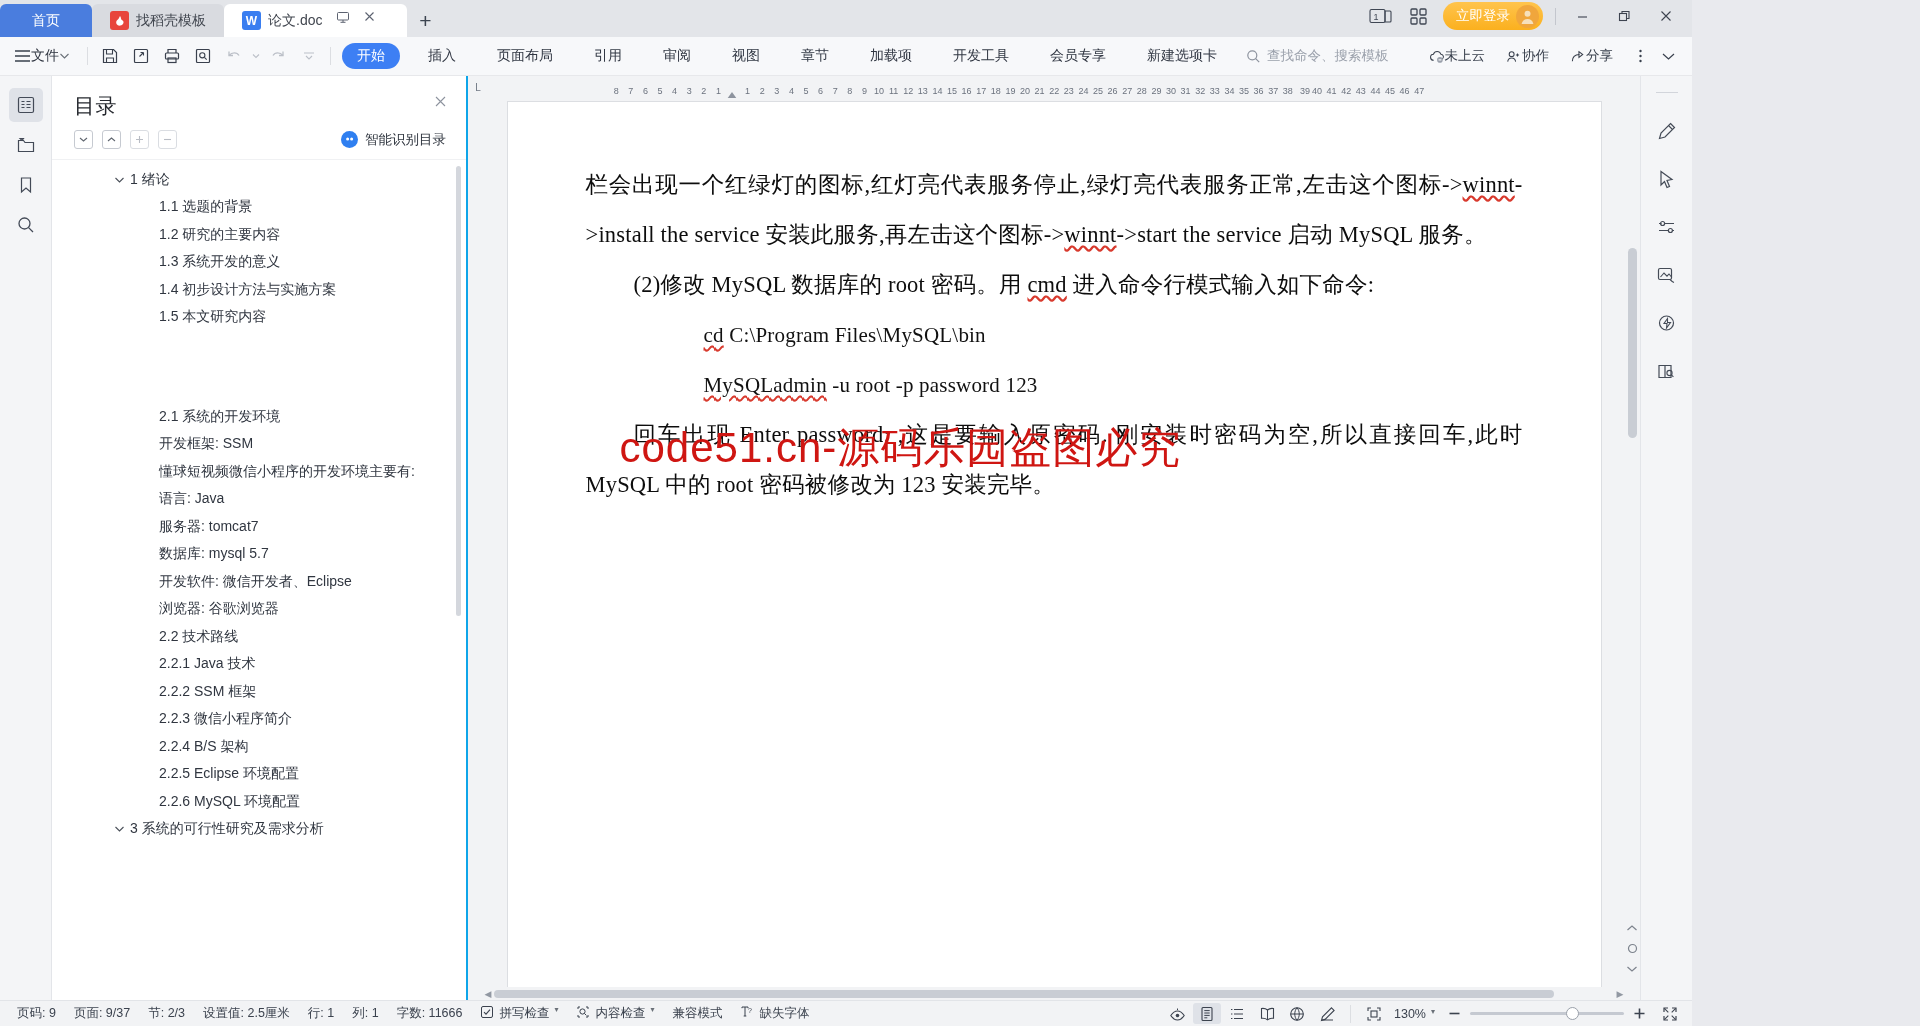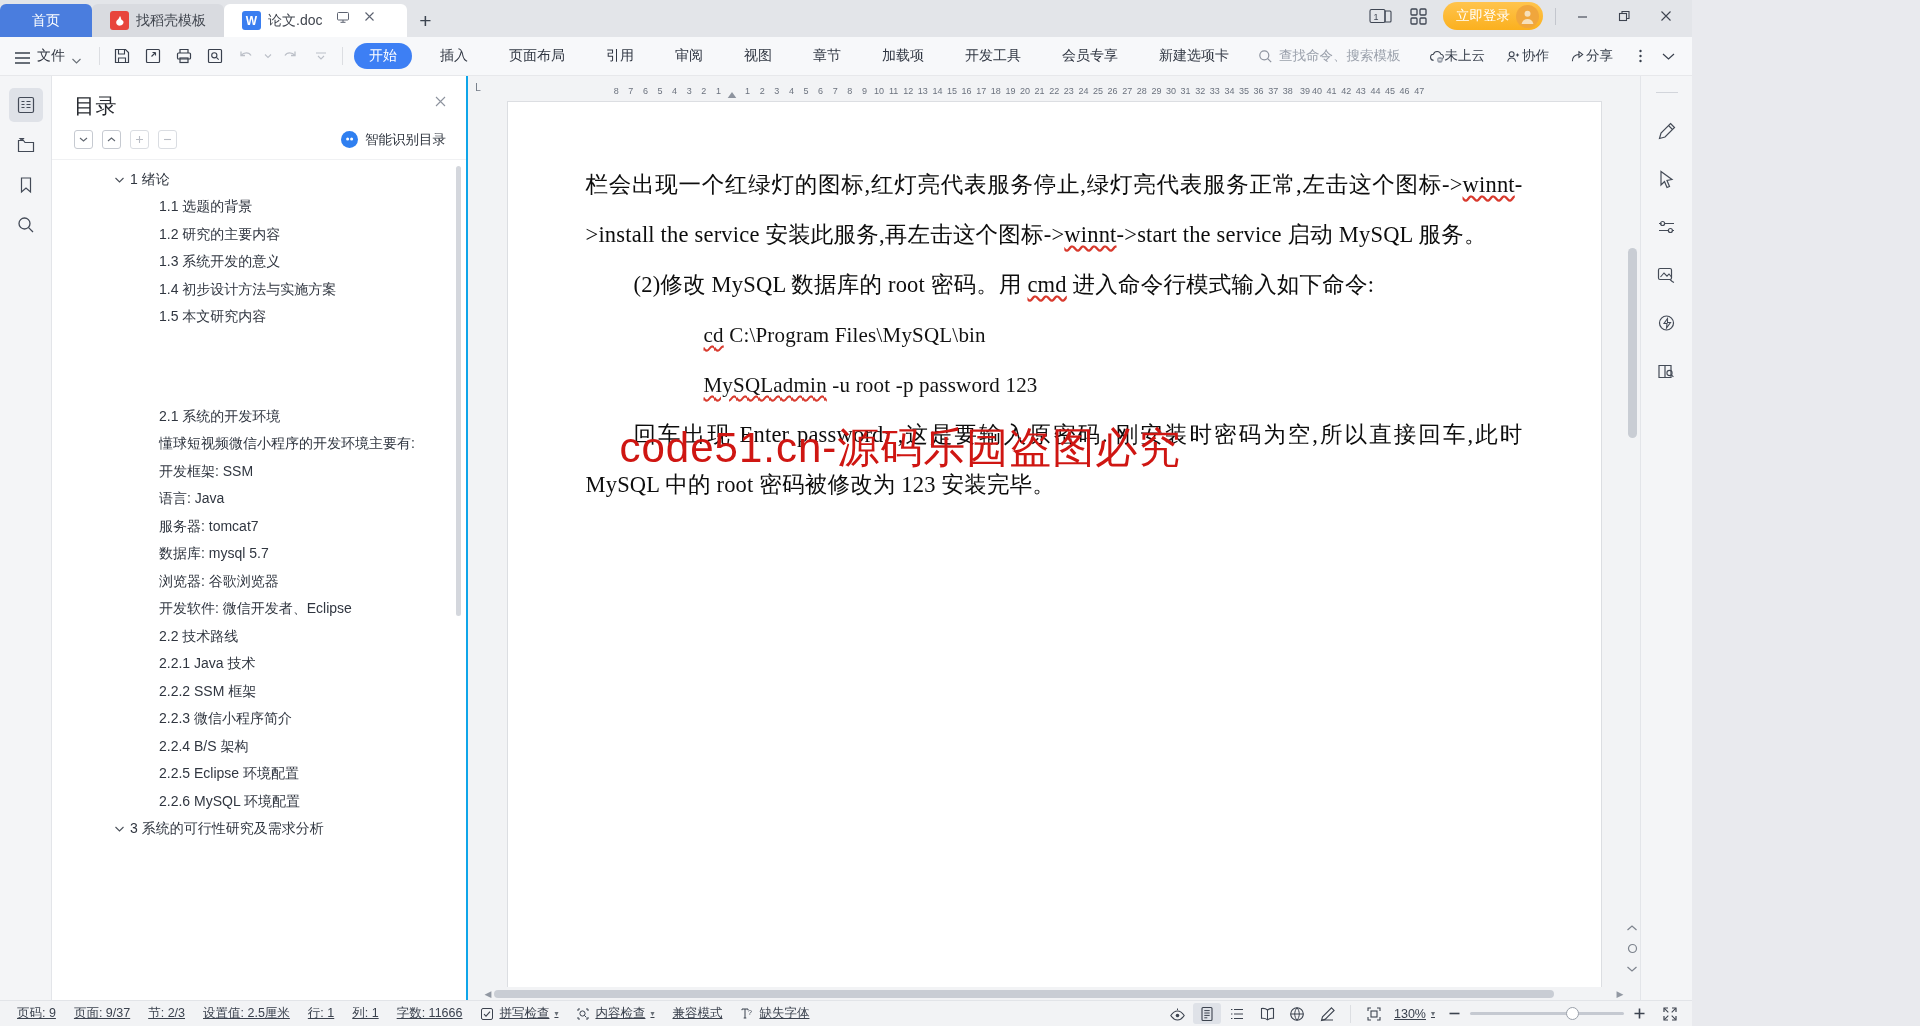--- a/index.html
+++ b/index.html
@@ -48,21 +48,21 @@
   .win-btn { width: 40px; height: 30px; display: flex; align-items: center; justify-content: center; color: #3d434f; }
 
   
   .ribbon {
     height: 39px; background: #f7f8fa; display: flex; align-items: center;
     padding: 0 8px; flex: none; border-bottom: 1px solid #e7e8eb;
   }
   .qa { display: flex; align-items: center; gap: 2px; }
   .qa-btn { width: 29px; height: 28px; display:flex; align-items:center; justify-content:center; color:#39404d; border-radius:4px; }
   .qa-btn.disabled { color: #bcc0c8; }
-  .file-menu { display: flex; align-items: flex-end; gap: 6px; padding: 0 10px 0 6px; color: #2f3540; font-size: 14px; }
+  .file-menu { display: flex; align-items: center; padding: 0 10px 0 6px; color: #2f3540; font-size: 14px; }
   .vsep { width: 1px; height: 18px; background: #dcdee2; margin: 0 7px; }
   .tabs-ribbon { display: flex; align-items: center; gap: 15px; margin-left: 4px; }
   .rtab { padding: 0 13px; height: 26px; display: flex; align-items: center; font-size: 14px; color: #313743; border-radius: 13px; white-space: nowrap; }
   .rtab.active { background: #3d7ff4; color: #fff; padding: 0 15px; }
   .ribbon-search { display: flex; align-items: center; gap: 6px; margin-left: 16px; color: #9aa0ab; font-size: 13.5px; }
   .ribbon-right { margin-left: auto; display: flex; align-items: center; gap: 3px; }
   .rr-item { display: flex; align-items: center; padding: 0 9px; height: 27px; font-size: 13.5px; color: #39404d; }
   .rr-ic { width: 16px; height: 16px; display: flex; align-items: center; justify-content: center; }
 
   
@@ -125,21 +125,21 @@
     display: flex; flex-direction: column; align-items: center; padding-top: 14px; gap: 16px; flex: none;
   }
   .rr-ico { width: 32px; height: 32px; display: flex; align-items: center; justify-content: center; color: #444b57; }
   .rail-divider { width: 22px; height: 1px; background: #d2d5db; margin: 2px 0 6px 0; }
 
   
   .status {
     height: 26px; background: #f2f3f5; border-top: 1px solid #e2e4e8;
     display: flex; align-items: center; padding: 0 8px; font-size: 12.5px; color: #3b424e; flex: none;
   }
-  .st-item { padding: 0 9px; display: flex; align-items: center; gap: 5px; white-space: nowrap; text-decoration: underline; }
+  .st-item { padding: 0 9px; display: flex; gap: 5px; white-space: nowrap; }
   .st-ic { width: 14px; height: 14px; display: flex; align-items: center; justify-content: center; }
   .st-right { margin-left: auto; display: flex; align-items: center; gap: 2px; }
   .sv-btn { width: 28px; height: 21px; display: flex; align-items: center; justify-content: center; border-radius: 3px; color: #3c434f; }
   .sv-btn.active { background: #dfe2e8; }
   .zoom-slider { display: flex; align-items: center; gap: 9px; margin: 0 8px; }
   .zs-track { width: 154px; height: 3px; background: #c5c9d1; border-radius: 2px; position: relative; }
   .zs-knob { position: absolute; left: 96px; top: -5px; width: 13px; height: 13px; border-radius: 50%; background: #fff; border: 1.5px solid #9aa0aa; }
   .caret { font-size: 8px; color: #6a7078; }
   svg { display: block; }
 </style>
@@ -492,39 +492,39 @@
 
         <div class="toc-gap"></div>
         <div class="toc-gap"></div>
         <div class="toc-gap"></div>
         <div class="toc-gap"></div>
 
         <div class="toc-item toc-l2">
             <span>2.1 系统的开发环境</span>
           </div>
         <div class="toc-item toc-l2">
+            <span>开发框架: SSM</span>
+          </div>
+        <div class="toc-item toc-l2">
             <span>懂球短视频微信小程序的开发环境主要有:</span>
           </div>
         <div class="toc-item toc-l2">
-            <span>开发框架: SSM</span>
-          </div>
-        <div class="toc-item toc-l2">
             <span>语言: Java</span>
           </div>
         <div class="toc-item toc-l2">
             <span>服务器: tomcat7</span>
           </div>
         <div class="toc-item toc-l2">
             <span>数据库: mysql 5.7</span>
           </div>
         <div class="toc-item toc-l2">
+            <span>开发软件: 微信开发者、Eclipse</span>
+          </div>
+        <div class="toc-item toc-l2">
             <span>浏览器: 谷歌浏览器</span>
-          </div>
-        <div class="toc-item toc-l2">
-            <span>开发软件: 微信开发者、Eclipse</span>
           </div>
         <div class="toc-item toc-l2">
             <span>2.2 技术路线</span>
           </div>
         <div class="toc-item toc-l2">
             <span>2.2.1 Java 技术</span>
           </div>
         <div class="toc-item toc-l2">
             <span>2.2.2 SSM 框架</span>
           </div>

